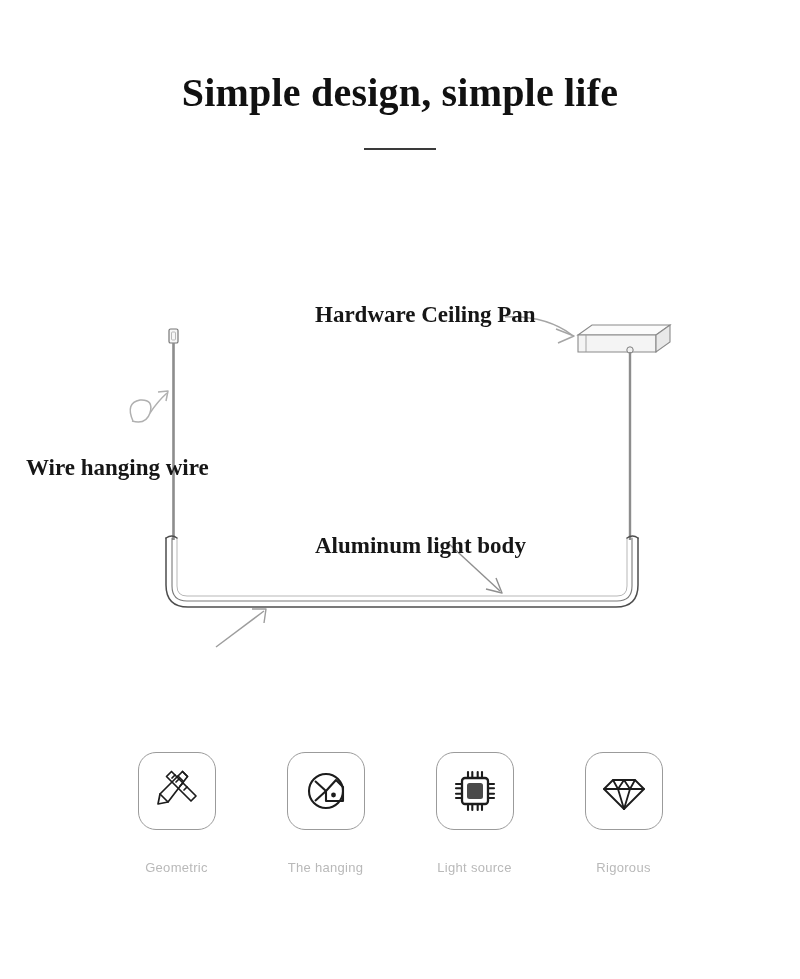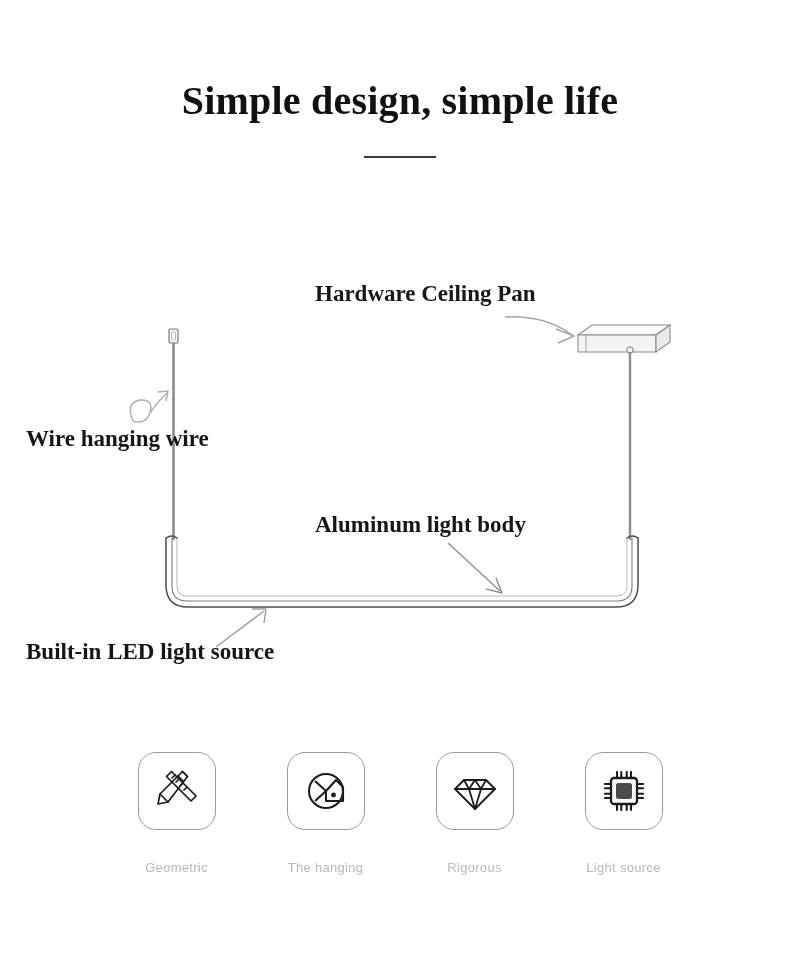--- a/index.html
+++ b/index.html
@@ -32,21 +32,21 @@
     width: 800px;
     text-align: center;
   }
   .title {
     font-family: "Liberation Serif", serif;
     font-weight: bold;
     font-size: 40px;
     letter-spacing: 0.2px;
     color: #111111;
     line-height: 1.15;
-    margin: 16px;
+    margin: 8px;
   }
   .divider {
     width: 72px;
     height: 2px;
     background: #3a3a3a;
     margin: 32px auto 0 auto;
   }
 
   
   .diagram {
@@ -61,23 +61,24 @@
   }
 
   .callout {
     position: absolute;
     font-family: "Liberation Serif", serif;
     font-weight: bold;
     font-size: 23px;
     color: #161616;
     white-space: nowrap;
     line-height: 1;
+    margin-top: 21px;
   }
   .callout-ceiling  { top: 27px;  left: 315px; }
-  .callout-wire     { top: 172px; left: 26px;  }
+  .callout-wire     { top: 180px; left: 26px;  }
   .callout-body     { top: 258px; left: 315px; text-align: center; }
   .callout-led      { top: 385px; left: 26px;  }
 
   
   .features {
     position: absolute;
     top: 752px;
     left: 0;
     width: 800px;
     display: flex;
@@ -179,21 +180,20 @@
         <path d="M252,354 L266,354 L264,368" stroke-linejoin="round"></path>
       </g>
     </svg>
 
     <div class="callout callout-ceiling">Hardware Ceiling Pan</div>
 
     <div class="callout callout-wire">Wire hanging wire</div>
 
     <div class="callout callout-body">Aluminum light body</div>
 
-    <div class="callout callout-led">Built-in LED light source</div>
   </div>
 
   <div class="features">
 
     <div class="feature">
       <div class="feature-box">
         <svg width="46" height="46" viewBox="0 0 46 46" fill="none" stroke="#1c1c1c" stroke-width="1.7" stroke-linejoin="round" stroke-linecap="round">
 
           <path d="M12.5,8.5 L17.5,3.5 L42,28 L37,33 Z"></path>
           <path d="M21,7 L18,10"></path>
@@ -220,35 +220,20 @@
           <path d="M23,23 L12,33" fill="none" stroke="#1c1c1c" stroke-width="2.1"></path>
           <path d="M23,23 L12,13" fill="none" stroke="#1c1c1c" stroke-width="2.1"></path>
           <circle cx="30.5" cy="27" r="2.4" fill="#1c1c1c"></circle>
         </svg>
       </div>
       <div class="feature-label">The hanging</div>
     </div>
 
     <div class="feature">
       <div class="feature-box">
-        <svg width="46" height="46" viewBox="0 0 46 46" fill="none" stroke="#1c1c1c" stroke-width="1.8" stroke-linejoin="round" stroke-linecap="round">
-
-          <path d="M12,12 L34,12 L43,21 L23,41 L3,21 Z"></path>
-
-          <path d="M3,21 L43,21"></path>
-          <path d="M12,12 L17,21 L23,41"></path>
-          <path d="M34,12 L29,21 L23,41"></path>
-          <path d="M17,21 L23,12 L29,21"></path>
-        </svg>
-      </div>
-      <div class="feature-label">Rigorous</div>
-    </div>
-
-    <div class="feature">
-      <div class="feature-box">
         <svg width="46" height="46" viewBox="0 0 46 46">
 
           <g stroke="#1c1c1c" stroke-width="2.1" stroke-linecap="round">
             <line x1="16" y1="4" x2="16" y2="10"></line>
             <line x1="20.3" y1="4" x2="20.3" y2="10"></line>
             <line x1="25.7" y1="4" x2="25.7" y2="10"></line>
             <line x1="30" y1="4" x2="30" y2="10"></line>
 
             <line x1="16" y1="36" x2="16" y2="42"></line>
             <line x1="20.3" y1="36" x2="20.3" y2="42"></line>
@@ -266,15 +251,30 @@
             <line x1="36" y1="30" x2="42" y2="30"></line>
           </g>
 
           <rect x="10" y="10" width="26" height="26" rx="3" fill="none" stroke="#1c1c1c" stroke-width="2.3"></rect>
 
           <rect x="15" y="15" width="16" height="16" rx="2.5" fill="#4a4a4a"></rect>
         </svg>
       </div>
       <div class="feature-label">Light source</div>
     </div>
+
+    <div class="feature">
+      <div class="feature-box">
+        <svg width="46" height="46" viewBox="0 0 46 46" fill="none" stroke="#1c1c1c" stroke-width="1.8" stroke-linejoin="round" stroke-linecap="round">
+
+          <path d="M12,12 L34,12 L43,21 L23,41 L3,21 Z"></path>
+
+          <path d="M3,21 L43,21"></path>
+          <path d="M12,12 L17,21 L23,41"></path>
+          <path d="M34,12 L29,21 L23,41"></path>
+          <path d="M17,21 L23,12 L29,21"></path>
+        </svg>
+      </div>
+      <div class="feature-label">Rigorous</div>
+    </div>
   </div>
 
 </div>
 
 </body></html>

